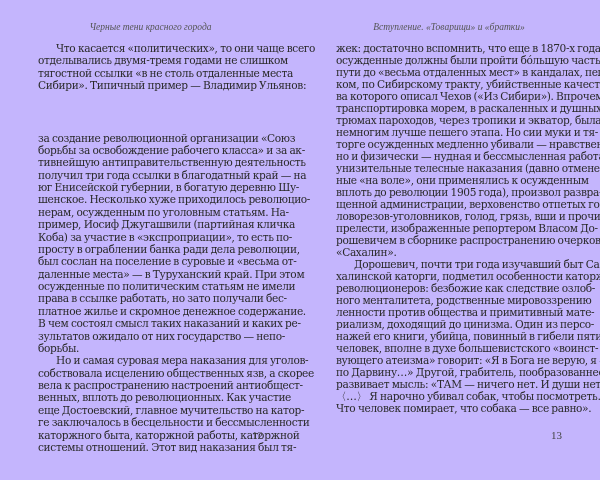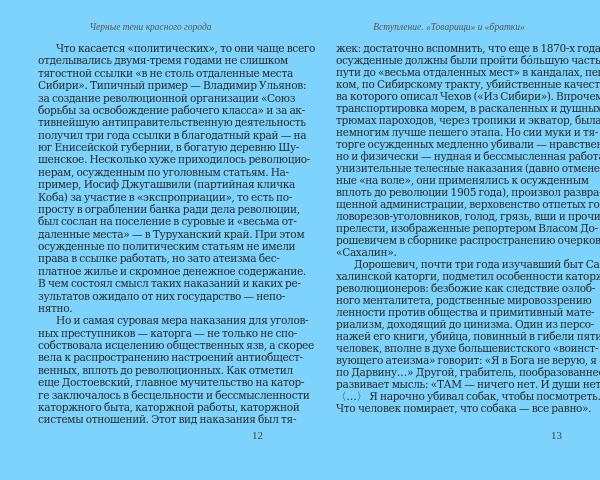--- a/index.html
+++ b/index.html
@@ -12,21 +12,21 @@
     height: 480px;
     position: relative;
     overflow: hidden;
     font-family: "DejaVu Serif", "Liberation Serif", serif;
     color: #2a2a2a;
   }
   .spread {
     position: absolute;
     left: 0; top: 0;
     width: 600px; height: 480px;
-    background: #7dd3fc;
+    background: #c4b5fd;
   }
   .page {
     position: absolute;
     top: 0;
     width: 300px;
     height: 480px;
   }
   .page.left { left: 0; }
   .page.right { left: 300px; }
   .running-head {
@@ -84,43 +84,42 @@
 
 <div class="spread">
 
   <div class="page left">
     <div class="running-head">Черные тени красного города</div>
     <div class="body-text" id="left-body" style="line-height: 12.3871px;">
         <span class="line indent" style="height: 12.3871px;">Что касается «политических», то они чаще всего</span>
         <span class="line" style="height: 12.3871px;">отделывались двумя-тремя годами не слишком</span>
         <span class="line" style="height: 12.3871px;">тягостной ссылки «в не столь отдаленные места</span>
         <span class="line" style="height: 12.3871px;">Сибири». Типичный пример — Владимир Ульянов:</span>
-        <span class="line" style="height: 12.3871px;">за создание революционной организации «Союз</span>
+        <span class="line" style="height: 12.3871px; margin-top: 40px;">за создание революционной организации «Союз</span>
         <span class="line" style="height: 12.3871px;">борьбы за освобождение рабочего класса» и за ак-</span>
         <span class="line" style="height: 12.3871px;">тивнейшую антиправительственную деятельность</span>
         <span class="line" style="height: 12.3871px;">получил три года ссылки в благодатный край — на</span>
         <span class="line" style="height: 12.3871px;">юг Енисейской губернии, в богатую деревню Шу-</span>
         <span class="line" style="height: 12.3871px;">шенское. Несколько хуже приходилось революцио-</span>
         <span class="line" style="height: 12.3871px;">нерам, осужденным по уголовным статьям. На-</span>
         <span class="line" style="height: 12.3871px;">пример, Иосиф Джугашвили (партийная кличка</span>
         <span class="line" style="height: 12.3871px;">Коба) за участие в «экспроприации», то есть по-</span>
         <span class="line" style="height: 12.3871px;">просту в ограблении банка ради дела революции,</span>
         <span class="line" style="height: 12.3871px;">был сослан на поселение в суровые и «весьма от-</span>
         <span class="line" style="height: 12.3871px;">даленные места» — в Туруханский край. При этом</span>
         <span class="line" style="height: 12.3871px;">осужденные по политическим статьям не имели</span>
-        <span class="line" style="height: 12.3871px;">права в ссылке работать, но зато атеизма бес-</span>
+        <span class="line" style="height: 12.3871px;">права в ссылке работать, но зато получали бес-</span>
         <span class="line" style="height: 12.3871px;">платное жилье и скромное денежное содержание.</span>
         <span class="line" style="height: 12.3871px;">В чем состоял смысл таких наказаний и каких ре-</span>
         <span class="line" style="height: 12.3871px;">зультатов ожидало от них государство — непо-</span>
-        <span class="line last" style="height: 12.3871px;">нятно.</span>
+        <span class="line last" style="height: 12.3871px;">борьбы.</span>
         <span class="line indent" style="height: 12.3871px;">Но и самая суровая мера наказания для уголов-</span>
-        <span class="line" style="height: 12.3871px;">ных преступников — каторга — не только не спо-</span>
         <span class="line" style="height: 12.3871px;">собствовала исцелению общественных язв, а скорее</span>
         <span class="line" style="height: 12.3871px;">вела к распространению настроений антиобщест-</span>
-        <span class="line" style="height: 12.3871px;">венных, вплоть до революционных. Как отметил</span>
+        <span class="line" style="height: 12.3871px;">венных, вплоть до революционных. Как участие</span>
         <span class="line" style="height: 12.3871px;">еще Достоевский, главное мучительство на катор-</span>
         <span class="line" style="height: 12.3871px;">ге заключалось в бесцельности и бессмысленности</span>
         <span class="line" style="height: 12.3871px;">каторжного быта, каторжной работы, каторжной</span>
         <span class="line" style="height: 12.3871px;">системы отношений. Этот вид наказания был тя-</span>
       </div>
     <div class="folio">12</div>
   </div>
 
   <div class="page right">
     <div class="running-head">Вступление. «Товарищи» и «братки»</div>

